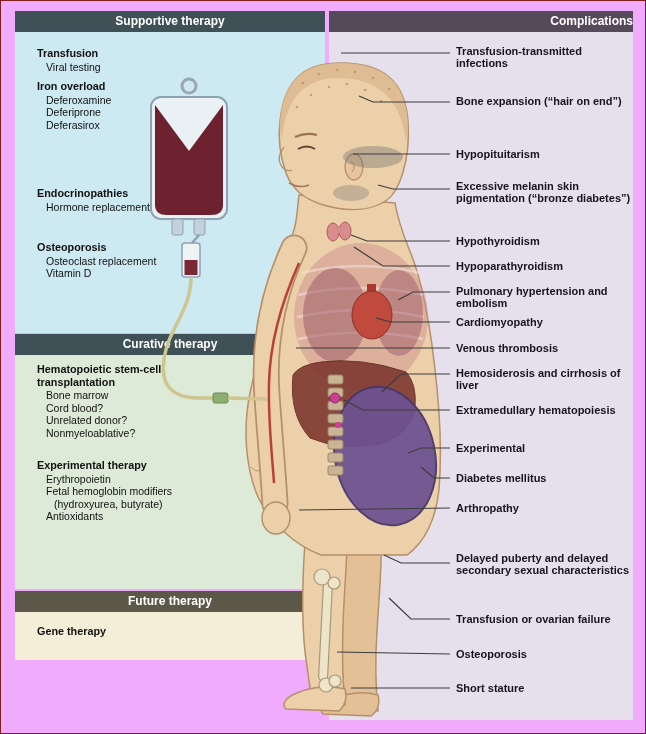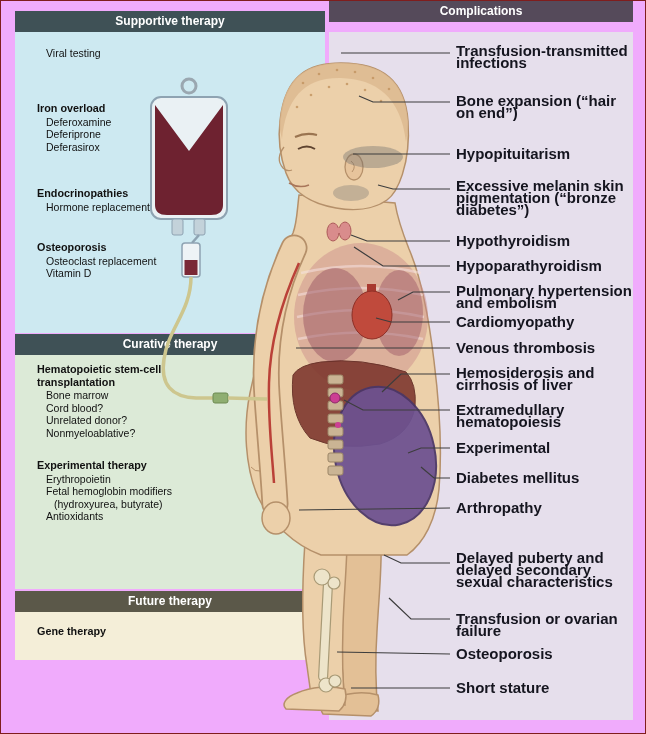--- a/index.html
+++ b/index.html
@@ -3,31 +3,31 @@
 <meta charset="utf-8">
 <style>
   html,body{margin:0;padding:0;background:#fff;}
   #page{position:relative;width:646px;height:734px;background:#f0abfc;border:1px solid #7f1d1d;
         box-sizing:border-box;font-family:"Liberation Sans",sans-serif;overflow:hidden;}
   .hdr{position:absolute;height:21px;color:#fff;font-weight:bold;font-size:12px;
        text-align:center;line-height:21px;z-index:1;}
   .hdr-supportive{left:14px;top:10px;width:310px;background:var(--supportive-header,#3f5156);}
   .hdr-curative{left:14px;top:333px;width:310px;background:var(--curative-header,#3f5156);}
   .hdr-future{left:14px;top:590px;width:310px;background:var(--future-header,#5b5849);}
-  .hdr-complications{left:328px;top:0;width:304px;background:var(--complications-header,#554a5a);}
+  .hdr-complications{left:328px;top:10px;width:304px;background:var(--complications-header,#554a5a);text-align:right;}
   .panel{position:absolute;z-index:0;}
   .body-supportive{left:14px;top:31px;width:310px;height:301px;background:var(--supportive-bg,#cde9f1);}
   .body-curative{left:14px;top:354px;width:310px;height:234px;background:var(--curative-bg,#dcead7);}
   .body-future{left:14px;top:611px;width:310px;height:48px;background:var(--future-bg,#f4eed8);}
   .body-complications{left:328px;top:31px;width:304px;height:688px;background:var(--complications-bg,#e6dfec);}
   .group{position:absolute;left:36px;width:170px;font-size:10.5px;line-height:12.5px;color:#111;z-index:3;}
   .g-head{font-weight:bold;font-size:10.8px;margin-bottom:1px;}
   .g-item{padding-left:9px;}
   .g-item.indent2{padding-left:17px;}
-  .comp-label{position:absolute;left:455px;width:176px;font-size:15px;font-weight:bold;
+  .comp-label{position:absolute;left:455px;width:176px;font-size:11px;font-weight:bold;
               line-height:12px;color:#15151f;z-index:3;}
   svg.overlay{position:absolute;left:0;top:0;width:646px;height:734px;z-index:2;pointer-events:none;}
   .skin{fill:var(--skin,#ecd0aa);stroke:#b5906a;stroke-width:1.5px;}
   .skin-dark{fill:#e3c096;stroke:#b5906a;stroke-width:1.5px;}
   .bone{fill:#ede4ca;stroke:#a89a76;stroke-width:1.2px;}
 </style>
 </head>
 <body>
 
 <div id="page">
@@ -36,23 +36,24 @@
   <div class="panel body-curative"></div>
   <div class="panel body-future"></div>
   <div class="panel body-complications"></div>
 
   <div class="hdr hdr-supportive">Supportive therapy</div>
   <div class="hdr hdr-curative">Curative therapy</div>
   <div class="hdr hdr-future">Future therapy</div>
   <div class="hdr hdr-complications">Complications</div>
 
   <div class="group" style="top:46px">
+    <div class="g-head">Transfusion</div>
     <div class="g-item">Viral testing</div>
   </div>
-  <div class="group" style="top:101px">
+  <div class="group" style="top:79px">
     <div class="g-head">Iron overload</div>
     <div class="g-item">Deferoxamine</div>
     <div class="g-item">Deferiprone</div>
     <div class="g-item">Deferasirox</div>
   </div>
   <div class="group" style="top:186px">
     <div class="g-head">Endocrinopathies</div>
     <div class="g-item">Hormone replacement</div>
   </div>
   <div class="group" style="top:240px">

